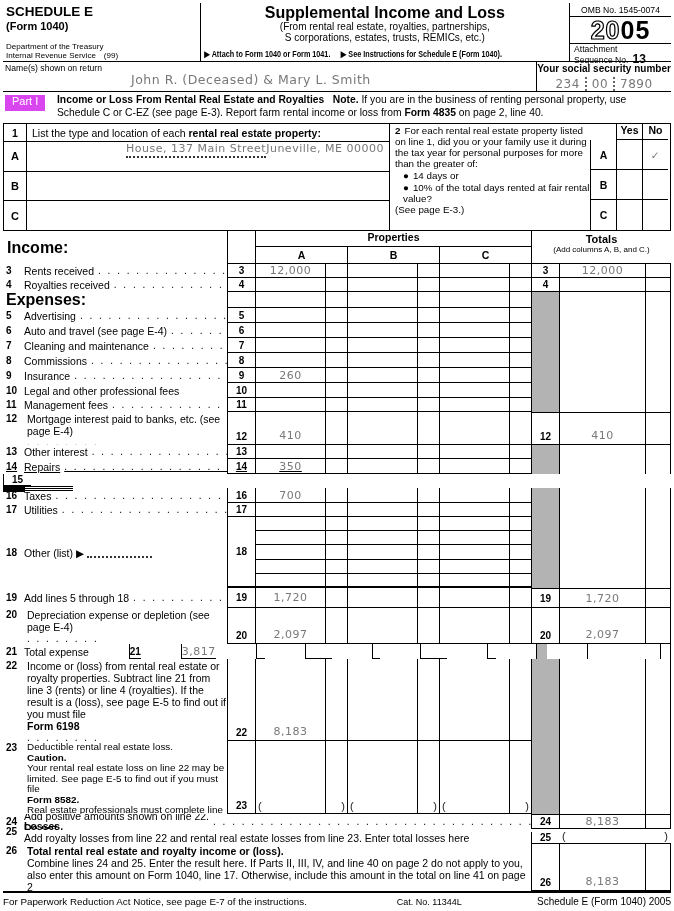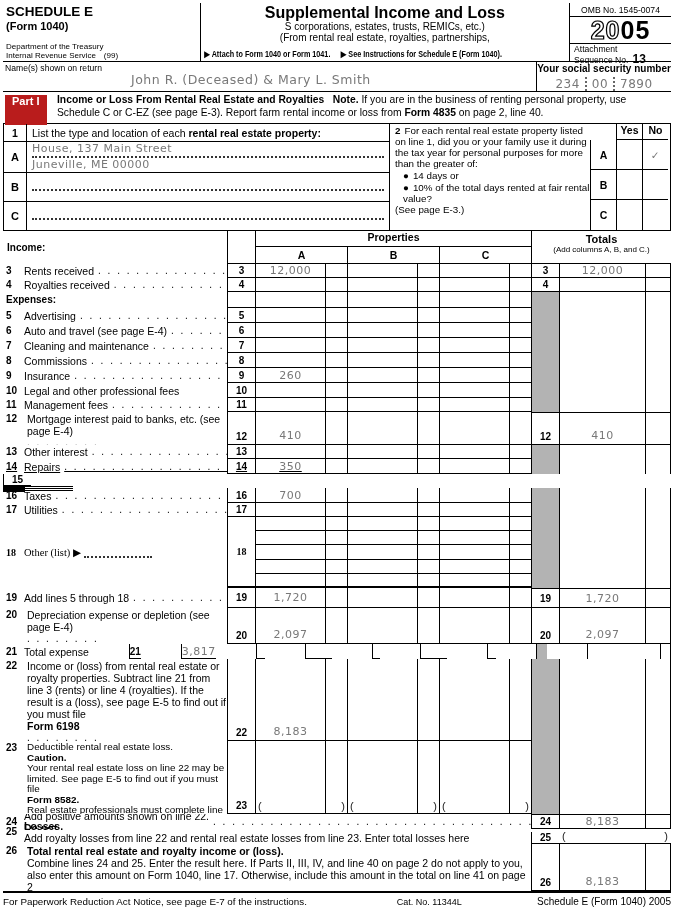--- a/index.html
+++ b/index.html
@@ -33,32 +33,32 @@
   .nr-label{font-size:8.6px;padding:1px 0 0 2px}
   .nr-value{position:absolute;left:128px;top:10px;font-size:12.5px}
   .nr-right{width:135px;border-left:1px solid #000;box-sizing:border-box;text-align:center}
   .nr-ssn-label{font-size:10px;font-weight:bold;padding-top:1px}
   .nr-ssn{display:flex;justify-content:center;margin-top:3px;font-size:12px}
   .nr-ssn .seg{padding:0 5px}
   .nr-ssn .sep{border-left:2px dotted #666}
 
   
   .part1{min-height:32px;border-bottom:1px solid #000;position:relative;font-size:10.3px;line-height:12.5px;padding:2px 2px 2px 54px;box-sizing:border-box}
-  .badge{position:absolute;left:2px;top:3px;background:#b91c1c;color:#fff;font-weight:bold;font-size:11px;padding:0 7px 17px}
+  .badge{position:absolute;left:2px;top:3px;background:#d946ef;color:#fff;font-weight:normal;font-size:11px;padding:0 7px 3px}
 
   
   .block12{position:relative;height:107px;border-bottom:1px solid #000;border-left:1px solid #000;border-right:1px solid #000;box-sizing:border-box}
   .b12-left{position:absolute;left:0;top:0;width:386px;height:100%;border-right:1px solid #000;box-sizing:border-box;display:flex;flex-direction:column}
   .b12-hdr{display:flex;height:17px;border-bottom:1px solid #000;font-size:10.5px;align-items:center}
   .b12-num{width:22px;align-self:stretch;border-right:1px solid #000;display:flex;align-items:center;justify-content:center;font-weight:bold;font-size:10.5px}
   .b12-hlabel{padding-left:5px;white-space:nowrap}
   .b12-row{flex:1;display:flex;border-bottom:1px solid #000}
   .b12-row:last-child{border-bottom:0}
   .b12-key{width:22px;border-right:1px solid #000;display:flex;align-items:center;justify-content:center;font-weight:bold;font-size:11px}
-  .b12-entry{flex:1;padding:0 5px;display:flex;flex-direction:column;justify-content:space-between;overflow:hidden}
+  .b12-entry{flex:1;padding:0 5px;display:flex;flex-direction:row;justify-content:flex-end;overflow:hidden}
   .entline{border-bottom:2px dotted #333;line-height:13px;height:14px}
   .entline2{line-height:14px}
   .blankline{border-bottom:2px dotted #333;height:58%}
   .b12-mid{position:absolute;left:386px;top:0;width:202px;height:100%;box-sizing:border-box;padding:1px 2px 0 5px;font-size:9.8px;line-height:11px}
   .b12-mid .n2{font-weight:bold;margin-right:4px}
   .bullet{margin:1px 0 0 8px}
   .bullet .dot{margin-right:4px}
   .b12-right{position:absolute;right:0;top:0;width:80px;height:100%}
   .yn{display:flex;flex-wrap:wrap;height:100%}
   .yn-sp{width:26px;height:16px}
@@ -66,21 +66,21 @@
   .yn-row{display:flex;width:80px;height:30px}
   .yn-c{width:26px;border-left:1px solid #000;border-bottom:1px solid #000;box-sizing:border-box;display:flex;align-items:center;justify-content:center;font-size:10.5px}
   .yn-c.key{font-weight:bold}
   .yn-row:last-child .yn-c{border-bottom:0}
 
   
   .ttable{border-bottom:2px solid #000}
   .thead{display:flex;height:33px}
   .th-lblspace{width:224px;display:flex;align-items:center;padding-left:4px;box-sizing:border-box}
   .th-nohead{width:28px;border-left:1px solid #000;border-bottom:1px solid #000;box-sizing:border-box}
-  .secttext{font-weight:bold;font-size:10px}
+  .secttext{font-weight:bold;font-size:16px}
   .th-props{width:276px;border-left:1px solid #000;border-bottom:1px solid #000;box-sizing:border-box;display:flex;flex-direction:column}
   .th-ptitle{height:15px;border-bottom:1px solid #000;text-align:center;font-weight:bold;font-size:10.5px}
   .th-abc{flex:1;display:flex}
   .th-col{flex:1;border-left:1px solid #000;display:flex;align-items:center;justify-content:center;font-weight:bold;font-size:10.5px}
   .th-col:first-child{border-left:0}
   .th-totals{flex:1;border-left:1px solid #000;border-bottom:1px solid #000;box-sizing:border-box;text-align:center}
   .tt1{font-weight:bold;font-size:11px;padding-top:2px;line-height:12px}
   .tt2{font-size:8px;line-height:9px}
 
   .trow{display:flex;box-sizing:border-box}
@@ -128,22 +128,22 @@
     <div class="hdr-left">
       <div class="sched">SCHEDULE E</div>
       <div class="f1040">(Form 1040)</div>
       <div class="agency">
         <div>Department of the Treasury</div>
         <div><span>Internal Revenue Service</span><span class="code">(99)</span></div>
       </div>
     </div>
     <div class="hdr-center">
       <div class="htitle">Supplemental Income and Loss</div>
+      <div class="hsub">(From rental real estate, royalties, partnerships,</div>
       <div class="hsub">S corporations, estates, trusts, REMICs, etc.)</div>
-      <div class="hsub">(From rental real estate, royalties, partnerships,</div>
       <div class="hattach">
         <span>▶ Attach to Form 1040 or Form 1041.</span>
         <span>▶ See Instructions for Schedule E (Form 1040).</span>
       </div>
     </div>
     <div class="hdr-right">
       <div class="omb">OMB No. 1545-0074</div>
       <div class="year"><span class="outl">20</span><span>05</span></div>
       <div class="attachseq">
         <div>Attachment</div>
@@ -591,21 +591,21 @@
           <div class="c amt gb"></div>
           <div class="c cents gb"></div>
           <div class="c amt gb"></div>
           <div class="c cents gb"></div>
           <div class="c amt gb"></div>
           <div class="c cents gb"></div>
           <div class="c tno gray"></div>
           <div class="c tamt "></div>
           <div class="c tcents "></div>
         </div>
-        <div class="trow bb2" style="height: 71px; font-family: Liberation Serif, serif;">
+        <div class="trow bb2" style="height: 71px;">
           <div class="lbl">
             <div class="lno">18</div>
             <div class="ltext">
               <div>Other (list) ▶</div>
             </div>
             <div class="dotrule"></div>
             <div class="dotrule extra"></div>
             <div class="dotrule extra"></div>
             <div class="dotrule extra"></div>
           </div>

